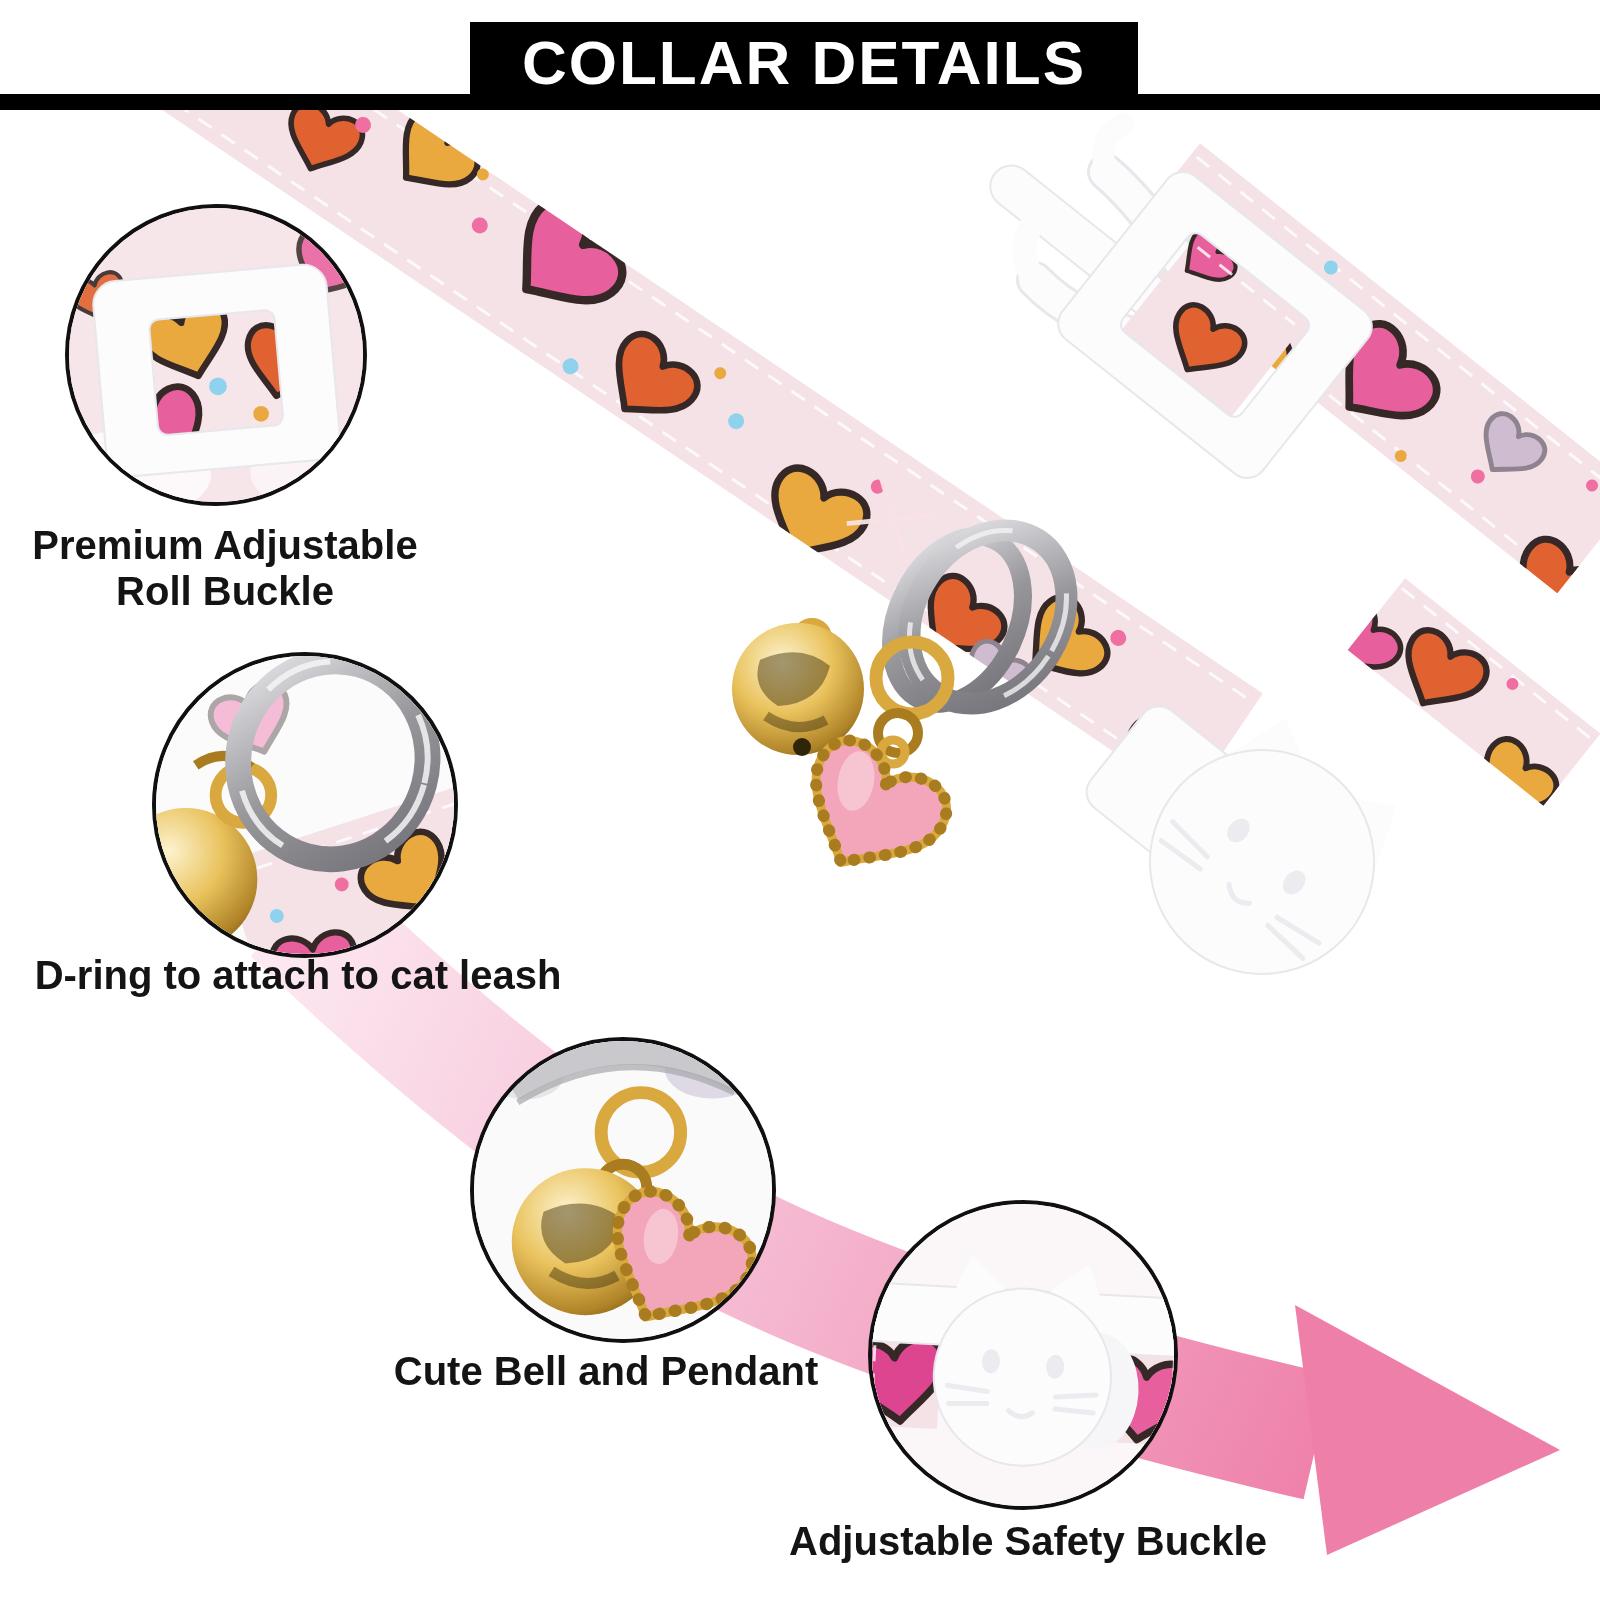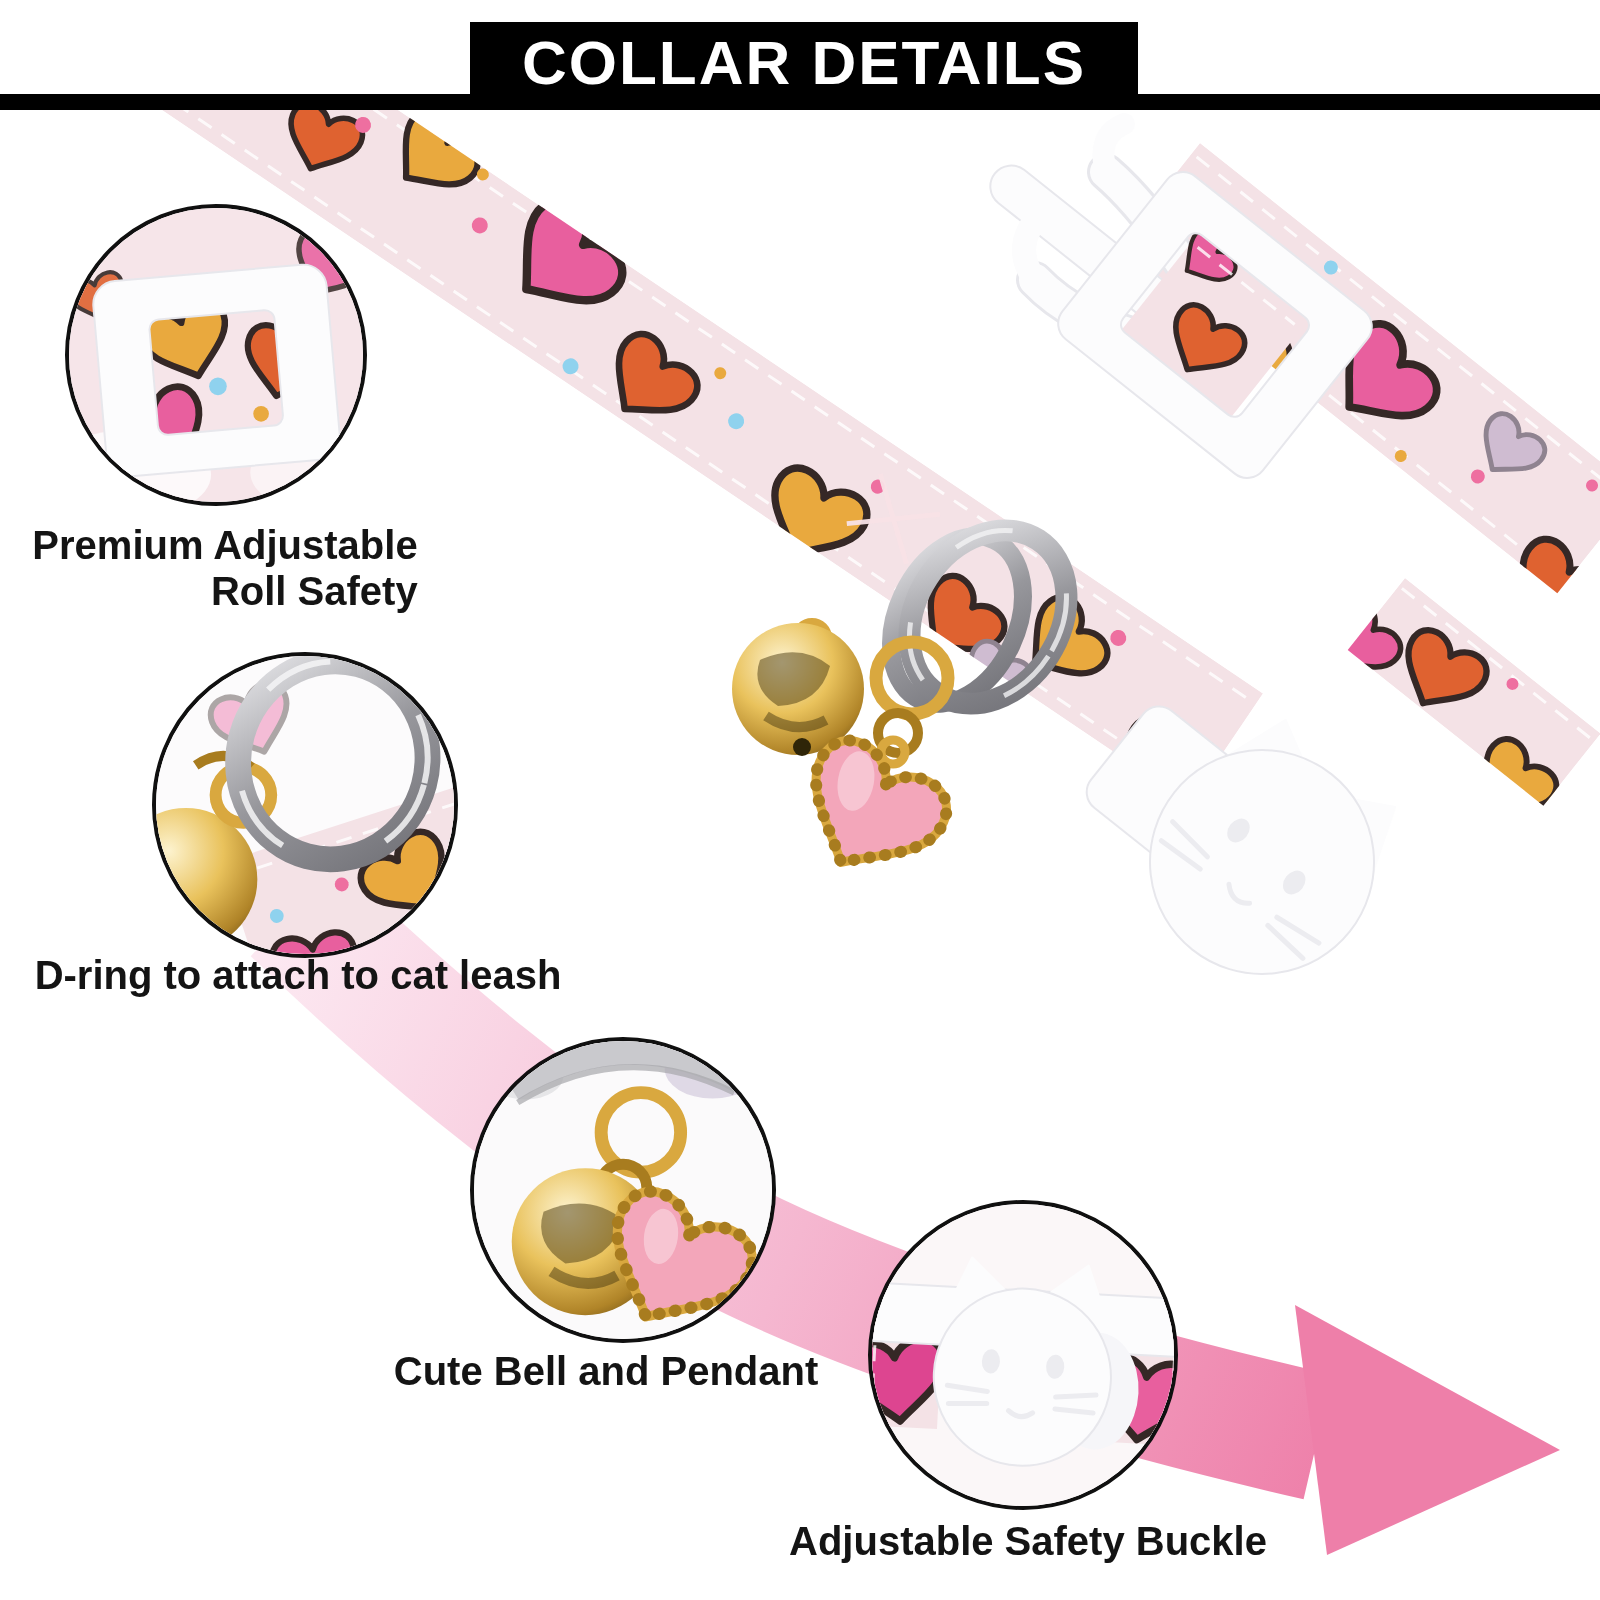--- a/index.html
+++ b/index.html
@@ -212,23 +212,23 @@
       <use href="#heartShape" class="heart h-orange" transform="translate(28,86) rotate(-15) scale(0.6)" opacity="0.9"></use>
       <use href="#heartShape" class="heart h-yellow" transform="translate(118,128) rotate(-18) scale(0.95)"></use>
       <use href="#heartShape" class="heart h-orange" transform="translate(222,150) rotate(14) scale(0.9)"></use>
       <use href="#heartShape" class="heart h-pink" transform="translate(92,222) rotate(-30) scale(1.0)"></use>
       <circle class="d-blue" cx="152" cy="182" r="9"></circle>
       <circle class="d-yellow" cx="196" cy="210" r="8"></circle>
       <path fill-rule="evenodd" class="plastic" transform="rotate(-5 160 165)" d="M 55 65 h 191 a24 24 0 0 1 24 24 v 152 a24 24 0 0 1 -24 24 h -191 a24 24 0 0 1 -24 -24 v -152 a24 24 0 0 1 24 -24 Z
                M 96 108 h 108 a10 10 0 0 1 10 10 v 98 a10 10 0 0 1 -10 10 h -108 a10 10 0 0 1 -10 -10 v -98 a10 10 0 0 1 10 -10 Z"></path>
     </svg>
   </div>
-  <div class="label" style="left:225px;top:522px;text-align:right;">
+  <div class="label" style="left:225px;top:522px;">
     <div>Premium Adjustable</div>
-    <div>Roll Safety</div>
+    <div>Roll Buckle</div>
   </div>
 
   <div class="callout" style="left:152px;top:652px;width:298px;height:298px;" aria-label="D-ring to attach to cat leash">
     <svg width="298" height="298" viewBox="0 0 300 300">
       <rect x="0" y="0" width="300" height="300" fill="#fcfbfc"></rect>
       <use href="#heartShape" class="heart h-pink" transform="translate(95,58) rotate(-20) scale(0.85)" opacity="0.4"></use>
       <g transform="rotate(-18 190 168)">
         <rect class="fabric" x="60" y="168" width="260" height="140"></rect>
         <line class="stitch" x1="64" y1="184" x2="316" y2="184"></line>
         <use href="#heartShape" class="heart h-yellow" transform="translate(232,232) rotate(-16) scale(0.95)"></use>

